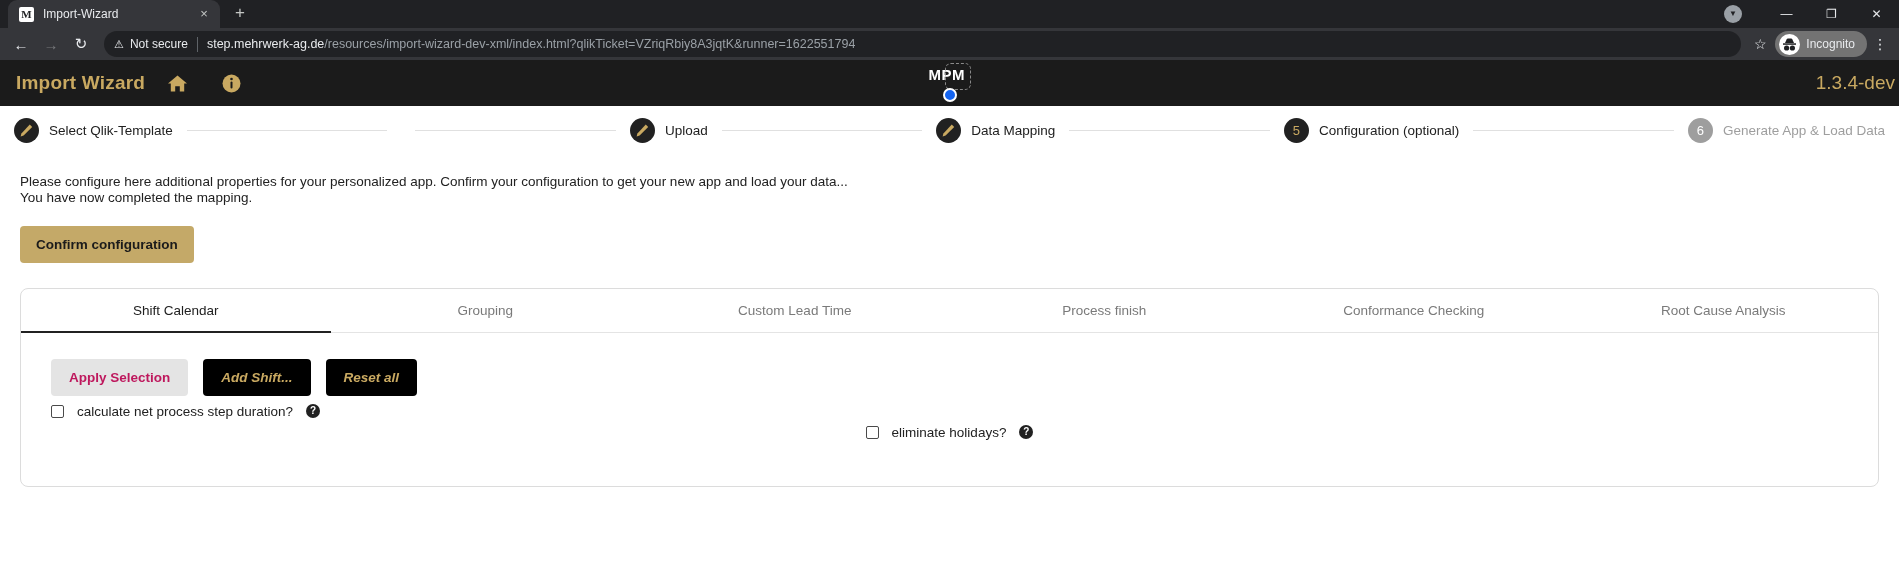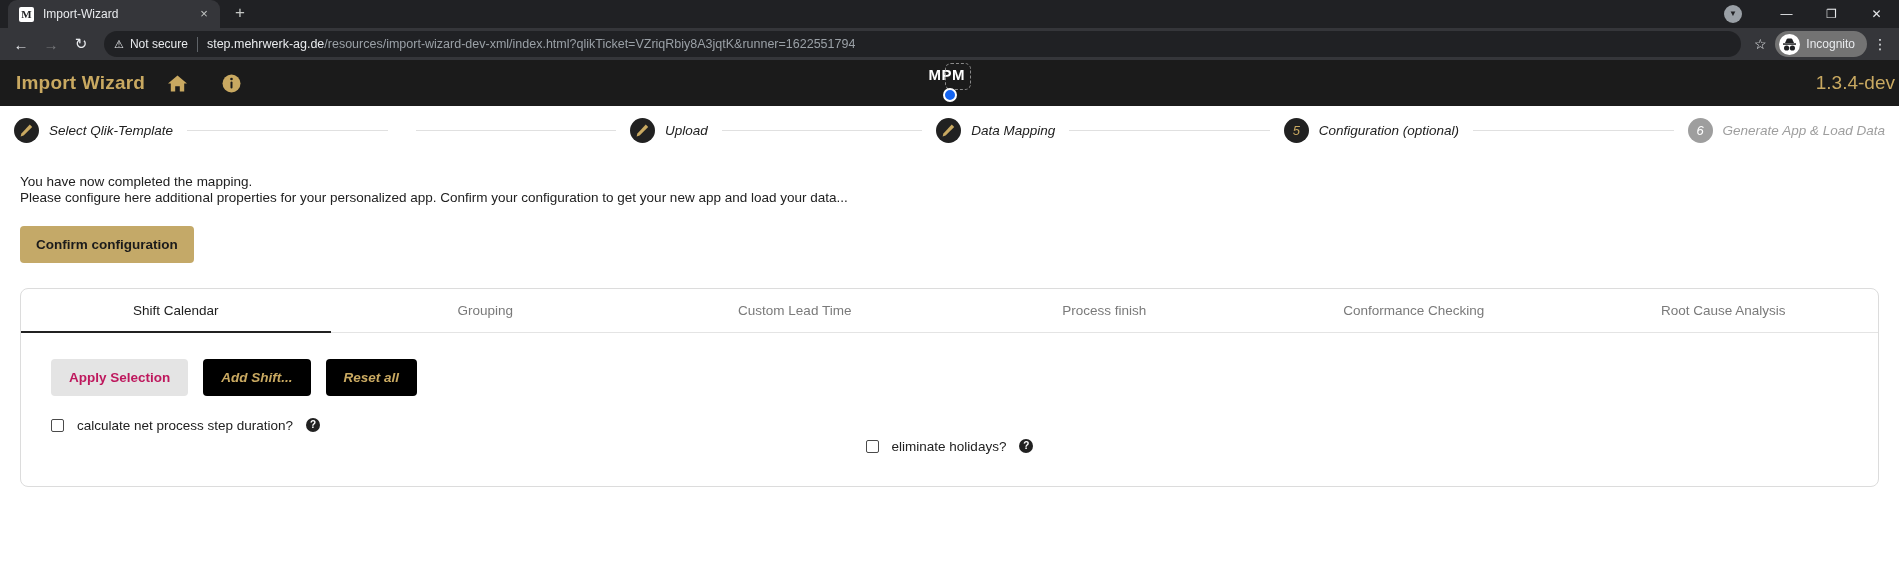--- a/index.html
+++ b/index.html
@@ -167,21 +167,21 @@
     position: absolute; right: 0; padding-right: 4px;
     color: #c9a961; font-size: 19px; white-space: nowrap;
   }
 
   
   .stepper {
     height: 50px; display: flex; align-items: center;
     background: #ffffff; padding: 0 14px;
     border-bottom: 1px solid #ffffff;
   }
-  .step { display: flex; align-items: center; flex: 0 0 auto; font-style: italic; }
+  .step { display: flex; align-items: center; flex: 0 0 auto; }
   .step-circle {
     width: 25px; height: 25px; border-radius: 50%;
     background: #212121; display: flex;
     align-items: center; justify-content: center;
     flex: 0 0 25px;
   }
   .step-circle.inactive { background: #9e9e9e; }
   .step-num {
     color: #c9a961; font-size: 13px; font-weight: 500;
   }
@@ -242,21 +242,21 @@
     padding: 11px 18px; cursor: pointer;
   }
   .btn-disabled {
     background: #e4e4e4; color: #be185d;
     cursor: default; min-width: 106px;
   }
   .btn-dark { background: #000000; color: #c9a961; font-style: italic; }
 
   .check-row {
     display: flex; align-items: center;
-    margin-top: 22px; gap: 13px;
+    margin-top: 8px; gap: 13px;
   }
   .check-row + .check-row { margin-top: 6px; justify-content: center; }
   .checkbox {
     width: 13px; height: 13px; flex: 0 0 13px;
     border: 1.5px solid #4a4a4a; border-radius: 2px;
     background: #ffffff; cursor: pointer;
   }
   .check-label { font-size: 13.5px; color: #212121; }
   .help-ico {
     width: 14px; height: 14px; border-radius: 50%;
@@ -390,22 +390,22 @@
 
   <div class="step">
     <span class="step-circle inactive">
       <span class="step-num">6</span>
     </span>
     <span class="step-label inactive">Generate App &amp; Load Data</span>
   </div>
 </div>
 
 <div class="content">
+  <div class="intro-line">Please configure here additional properties for your personalized app. Confirm your configuration to get your new app and load your data...</div>
   <div class="intro-line">You have now completed the mapping.</div>
-  <div class="intro-line">Please configure here additional properties for your personalized app. Confirm your configuration to get your new app and load your data...</div>
   <button class="btn-confirm">Confirm configuration</button>
 </div>
 
 <div class="card">
   <div class="tabs">
     <div class="tab-item active">Shift Calendar</div>
     <div class="tab-item">Grouping</div>
     <div class="tab-item">Custom Lead Time</div>
     <div class="tab-item">Process finish</div>
     <div class="tab-item">Conformance Checking</div>

